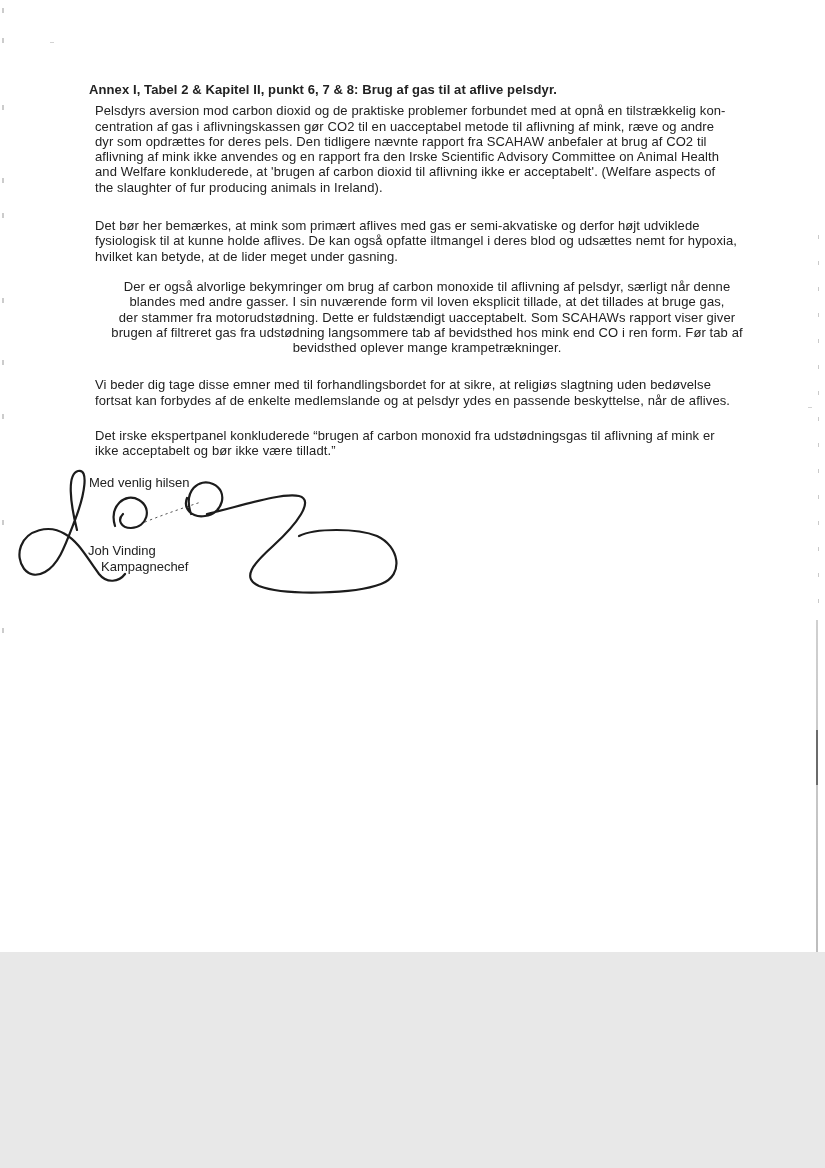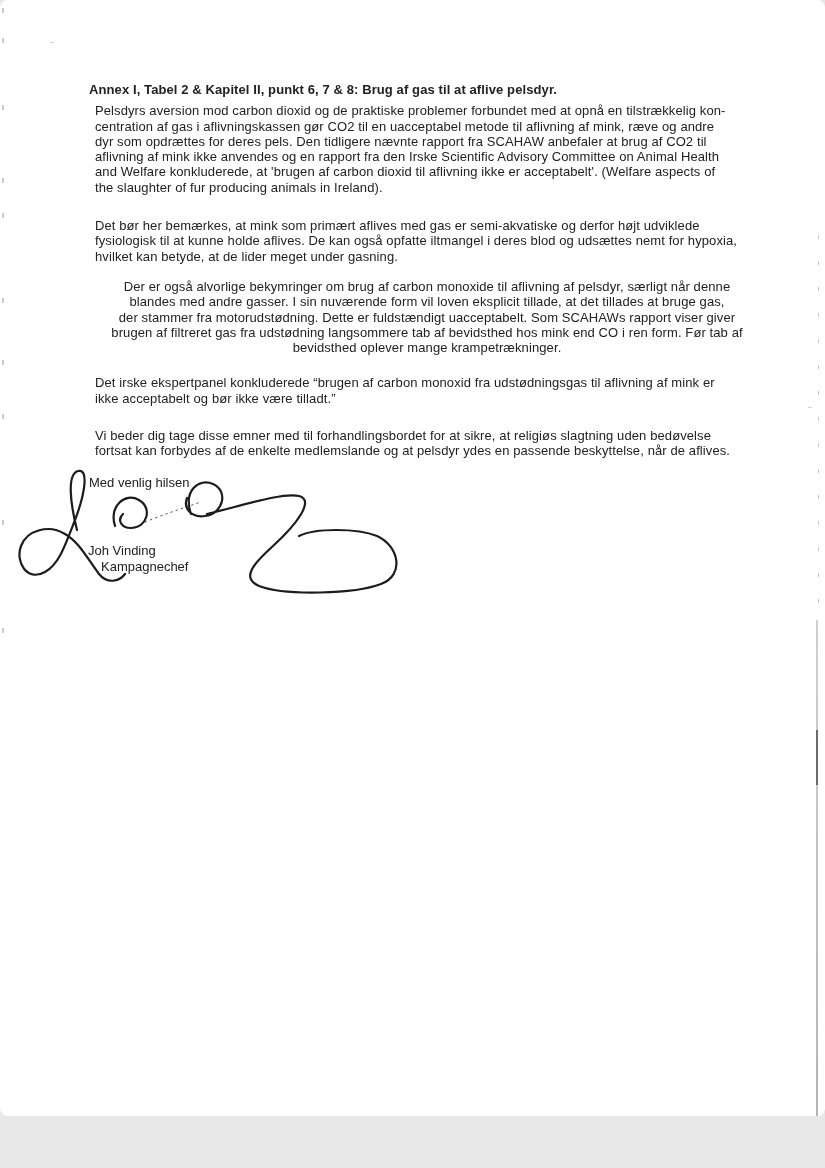--- a/index.html
+++ b/index.html
@@ -3,26 +3,25 @@
 <meta charset="utf-8">
 <style>
   html, body {
     margin: 0;
     padding: 0;
     background: #e8e8e8;
   }
   .page {
     position: relative;
     width: 825px;
-    height: 1116px;
+    height: 952px;
     background: #ffffff;
     overflow: hidden;
     font-family: "Liberation Sans", sans-serif;
     color: #222222;
-    border-radius: 8px;
   }
   .letter-body {
     position: absolute;
     left: 89px;
     top: 82px;
     width: 676px;
     font-size: 13px;
     line-height: 15.3px;
     letter-spacing: 0.1px;
   }
@@ -112,24 +111,24 @@
 and Welfare konkluderede, at 'brugen af carbon dioxid til aflivning ikke er acceptabelt'. (Welfare aspects of
 the slaughter of fur producing animals in Ireland).</p>
     <p class="letter-paragraph p2">Det bør her bemærkes, at mink som primært aflives med gas er semi-akvatiske og derfor højt udviklede
 fysiologisk til at kunne holde aflives. De kan også opfatte iltmangel i deres blod og udsættes nemt for hypoxia,
 hvilket kan betyde, at de lider meget under gasning.</p>
     <p class="letter-paragraph p3">Der er også alvorlige bekymringer om brug af carbon monoxide til aflivning af pelsdyr, særligt når denne
 blandes med andre gasser. I sin nuværende form vil loven eksplicit tillade, at det tillades at bruge gas,
 der stammer fra motorudstødning. Dette er fuldstændigt uacceptabelt. Som SCAHAWs rapport viser giver
 brugen af filtreret gas fra udstødning langsommere tab af bevidsthed hos mink end CO i ren form. Før tab af
 bevidsthed oplever mange krampetrækninger.</p>
+    <p class="letter-paragraph p5">Vi beder dig tage disse emner med til forhandlingsbordet for at sikre, at religiøs slagtning uden bedøvelse
+fortsat kan forbydes af de enkelte medlemslande og at pelsdyr ydes en passende beskyttelse, når de aflives.</p>
     <p class="letter-paragraph p4">Det irske ekspertpanel konkluderede “brugen af carbon monoxid fra udstødningsgas til aflivning af mink er
 ikke acceptabelt og bør ikke være tilladt.”</p>
-    <p class="letter-paragraph p5">Vi beder dig tage disse emner med til forhandlingsbordet for at sikre, at religiøs slagtning uden bedøvelse
-fortsat kan forbydes af de enkelte medlemslande og at pelsdyr ydes en passende beskyttelse, når de aflives.</p>
   </div>
 
   <div class="closing">Med venlig hilsen</div>
 
   <svg class="signature-svg" viewBox="0 0 400 140" xmlns="http://www.w3.org/2000/svg" fill="none" stroke="#1c1c1c" stroke-width="2.2" stroke-linecap="round" stroke-linejoin="round">
     <path d="M 62,68
       C 55,40 52,12 63,9
       C 74,6 70,32 60,58
       C 50,84 44,102 30,110
       C 12,120 0,100 6,84

